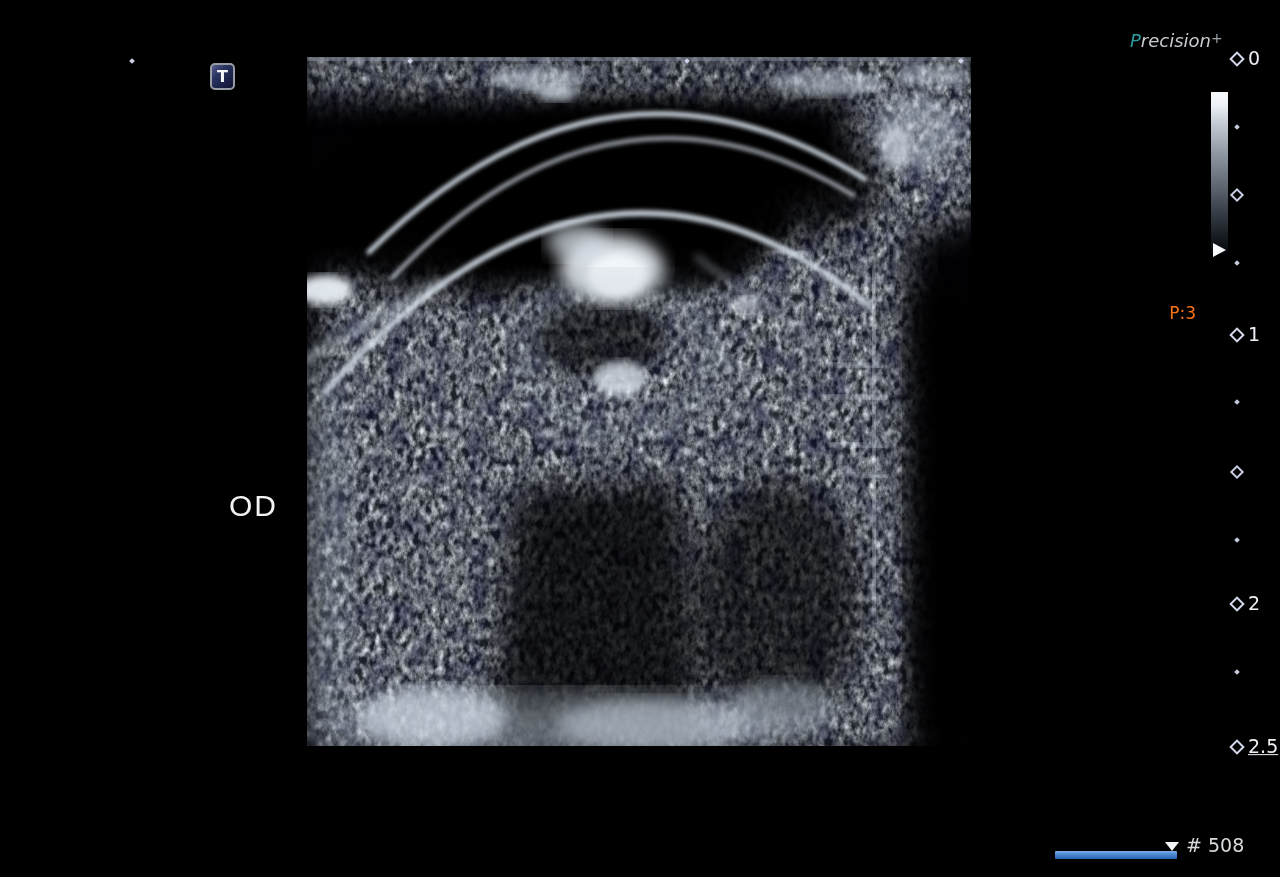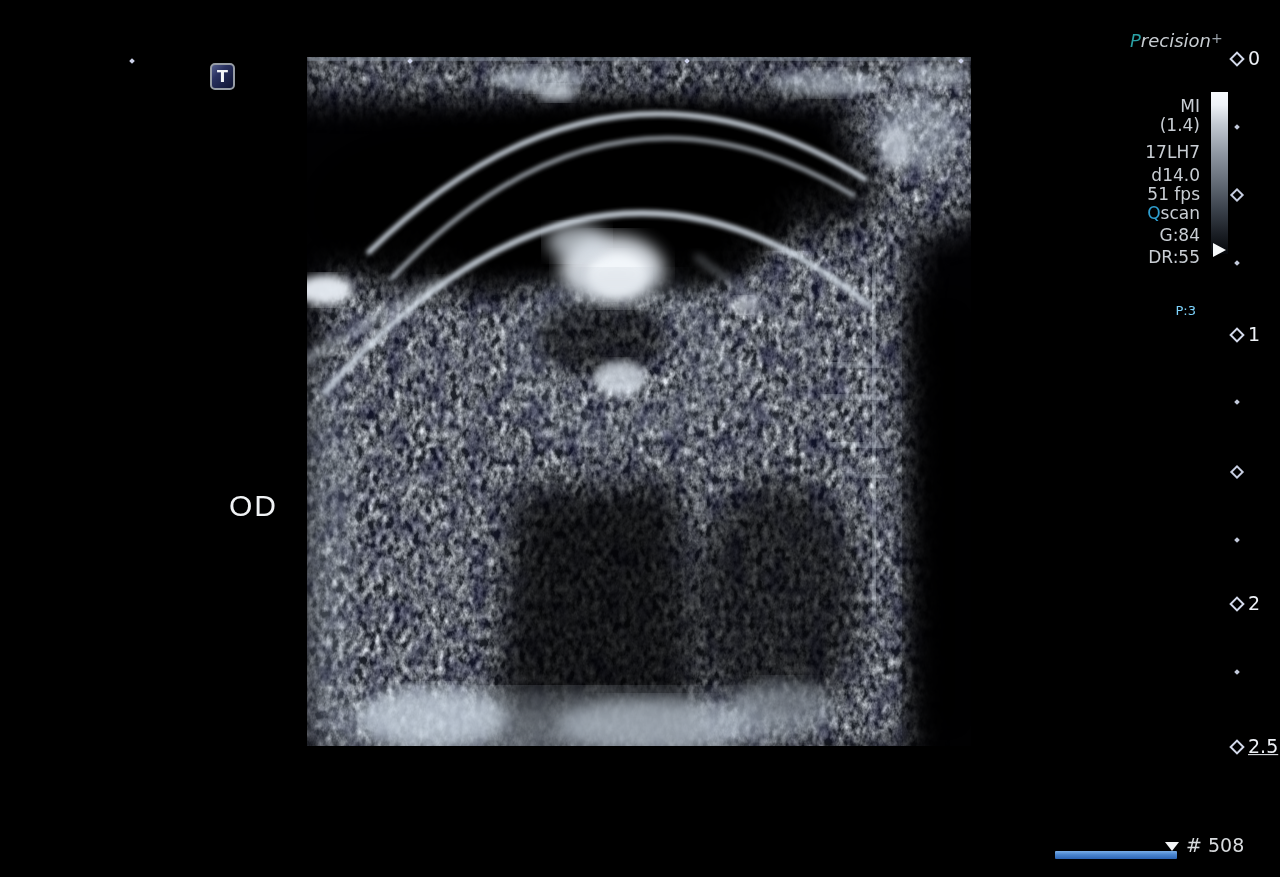--- a/index.html
+++ b/index.html
@@ -23,21 +23,21 @@
   .logo .lp{color:#2aa0a4;}
   .logo .lr{color:#c8cdd2;}
   .logo .lx{color:#9aa2aa;font-size:14px;vertical-align:4px;}
 
   
   .params{position:absolute;right:80px;top:97px;text-align:right;color:#c9ced4;font-size:17px;line-height:19px;white-space:nowrap;}
   .params .gapA{margin-top:8px;}
   .params .gapB{margin-top:4px;}
   .params .gapC{margin-top:3px;}
   .cyan{color:#2f9fd0;}
-  .pval{position:absolute;right:84px;top:303px;color:#7dd3fc;font-size:13px;}
+  .pval{position:absolute;right:84px;top:303px;color:#f97316;font-size:17px;}
 
   
   .graybar{position:absolute;left:1211px;top:92px;width:17px;height:162px;
            background:linear-gradient(to bottom,#f8fbfe 0%,#eef2f7 8%,#c2c9d2 20%,#8f97a2 38%,#666e79 55%,#3c434d 72%,#1a1e24 88%,#04060a 100%);}
   .graytri{position:absolute;left:1213px;top:243px;width:0;height:0;
            border-top:7px solid transparent;border-bottom:7px solid transparent;border-left:13px solid #f6f8fa;}
 
   
   .mark{position:absolute;transform:translate(-50%,-50%) rotate(45deg);left:1237px;}
   .mark.major{width:7px;height:7px;border:2px solid #d3d9ea;background:transparent;}
@@ -163,30 +163,20 @@
   <div class="tmark">
     <span>T</span>
   </div>
 
   <div class="od">OD</div>
 
   <div class="logo">
     <span class="lp">P</span><span class="lr">recision</span><span class="lx">+</span>
   </div>
 
-  <div class="params">
-    <div>MI</div>
-    <div>(1.4)</div>
-    <div class="gapA">17LH7</div>
-    <div class="gapB">d14.0</div>
-    <div>51 fps</div>
-    <div><span class="cyan">Q</span><span>scan</span></div>
-    <div class="gapC">G:84</div>
-    <div class="gapC">DR:55</div>
-  </div>
   <div class="pval">P:3</div>
 
   <div class="graybar"></div>
   <div class="graytri"></div>
 
   <div id="ruler">
       <div class="mark major" style="top: 59px;"></div>
       <div class="marklabel" style="top: 59px;">0</div>
       <div class="mark minor" style="top: 127px;"></div>
       <div class="mark mid" style="top: 195px;"></div>

